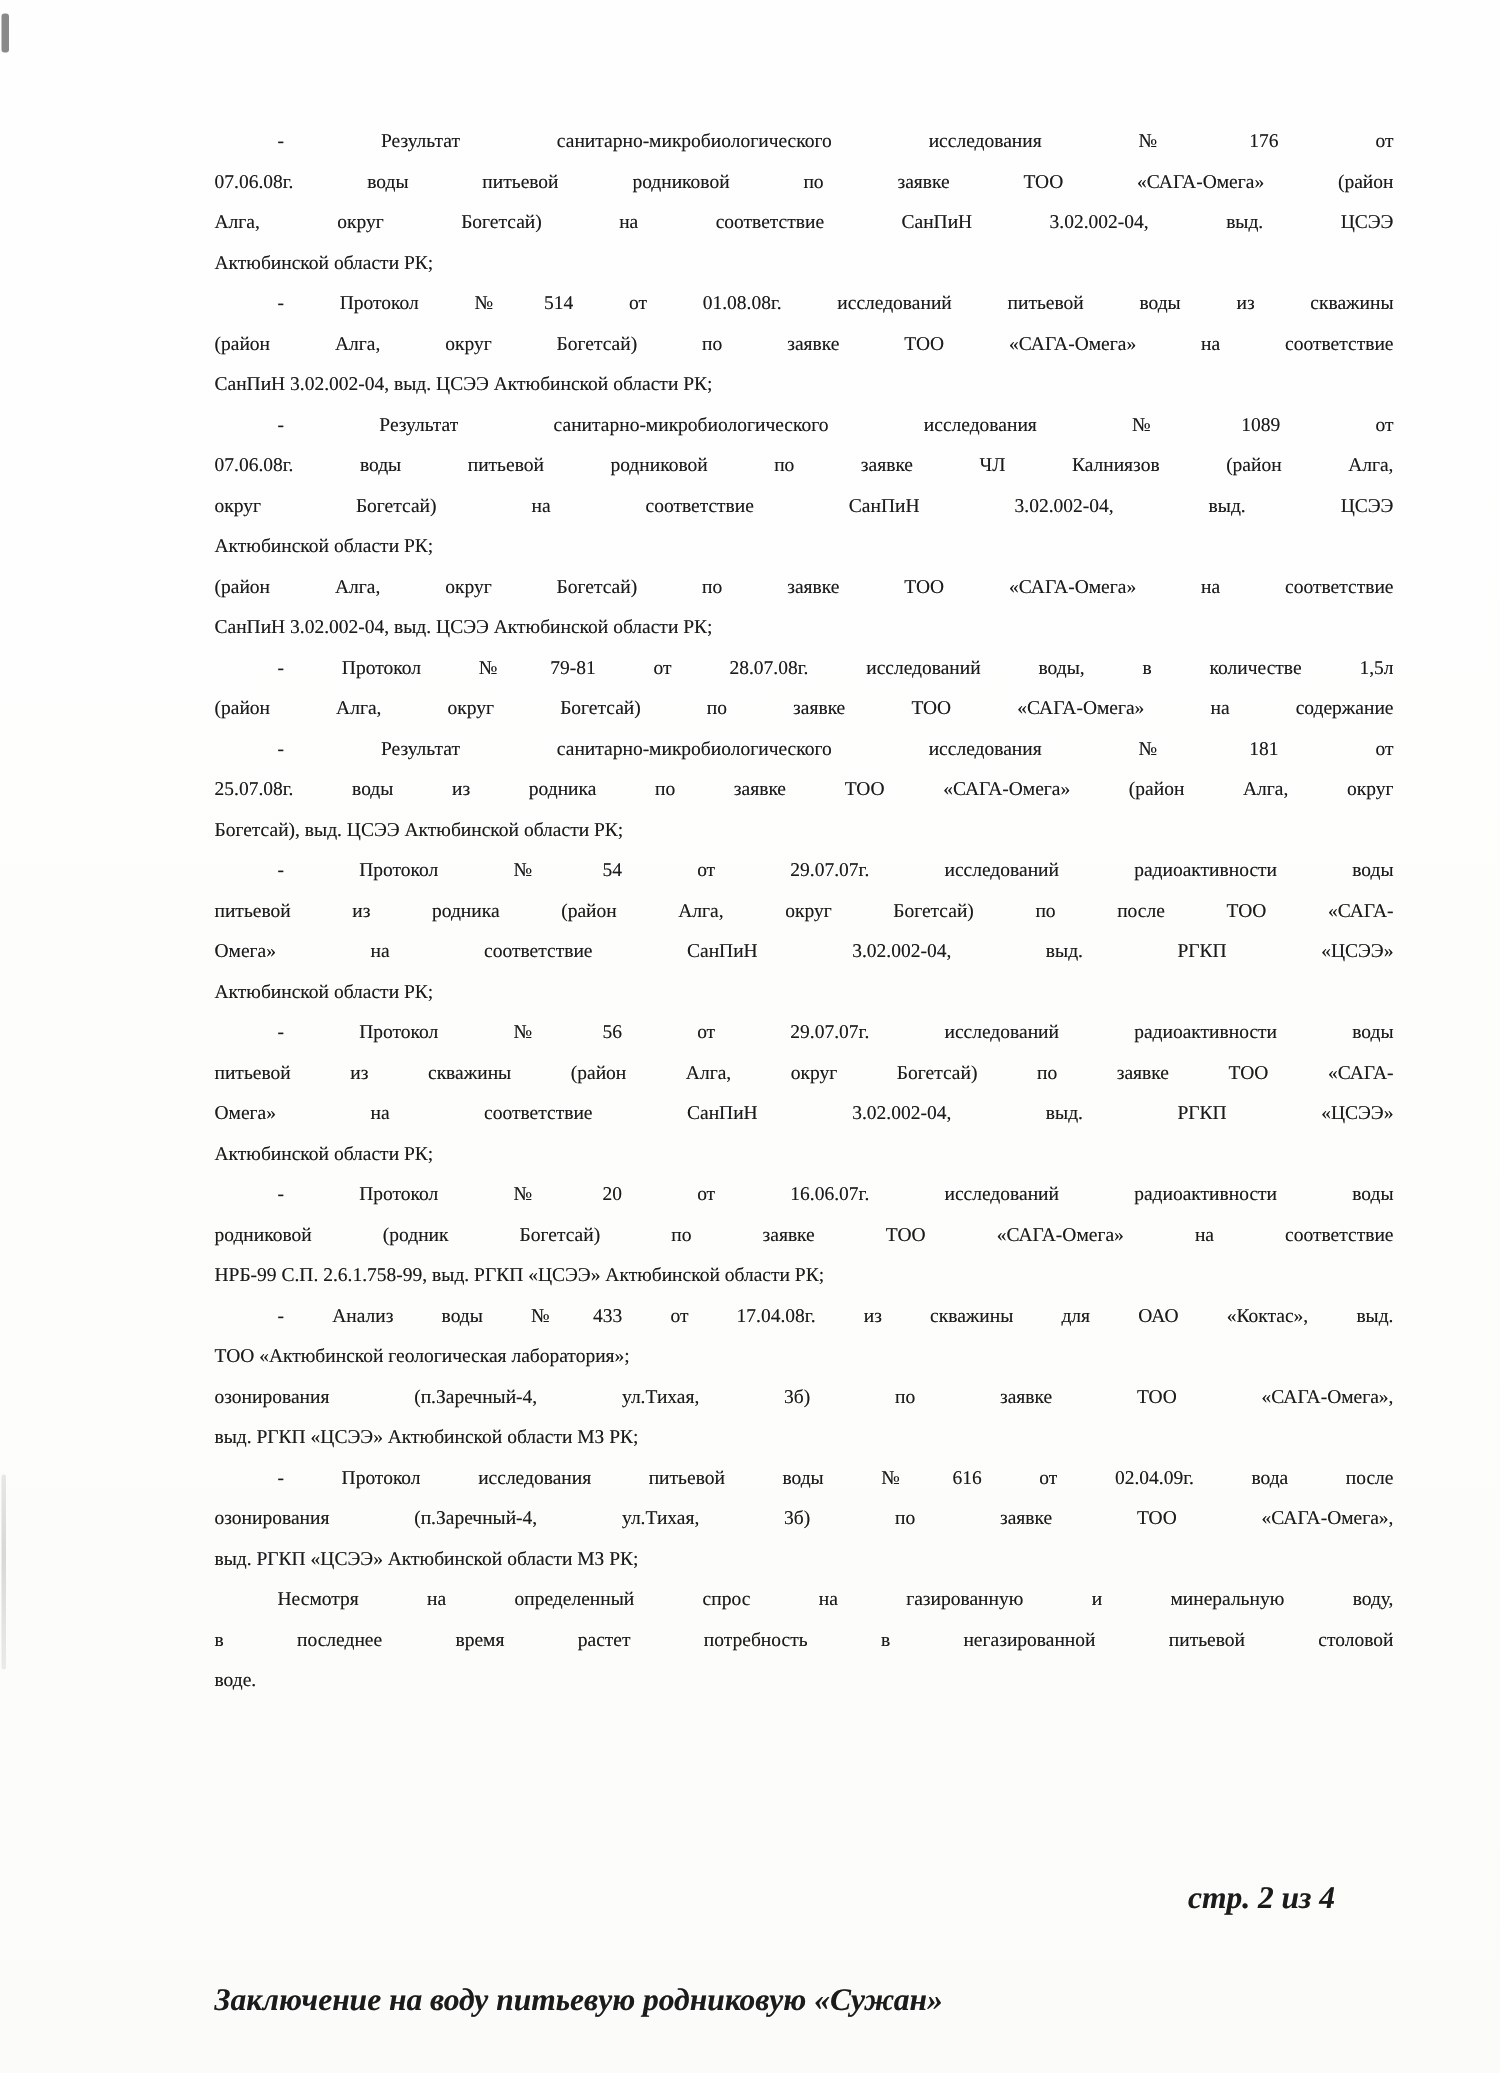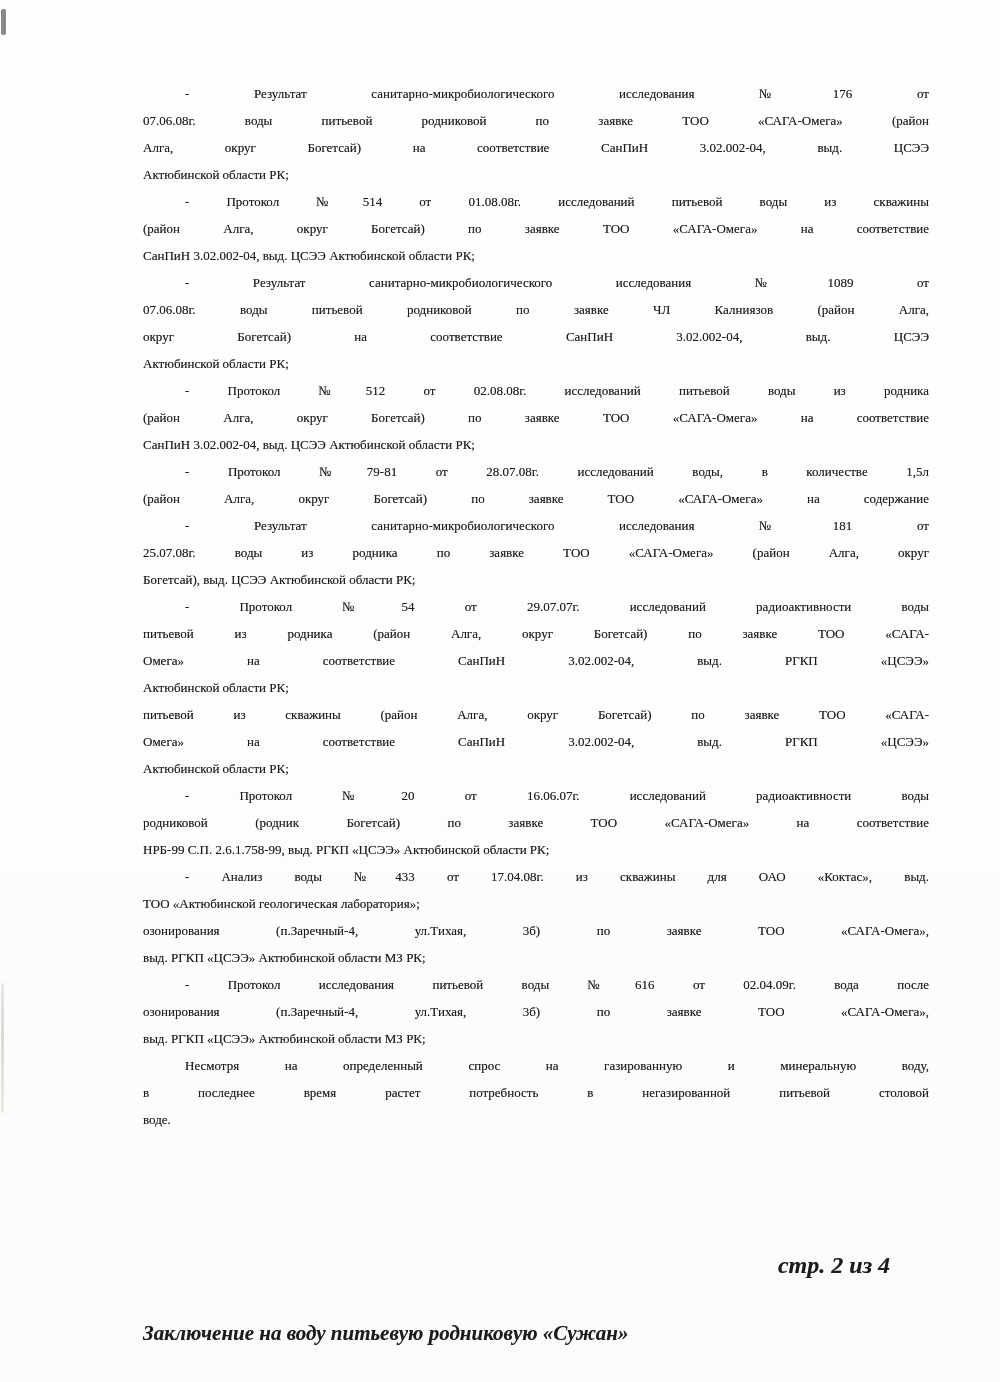--- a/index.html
+++ b/index.html
@@ -41,21 +41,21 @@
     font-size: 21px;
     font-style: italic;
     font-weight: bold;
     line-height: 27px;
     text-shadow: 0 0 0.4px rgba(10,10,10,0.4);
   }
   .footer-right {
     position: absolute;
     right: 110px;
     top: 1252px;
-    font-size: 24px;
+    font-size: 21px;
     font-style: italic;
     font-weight: bold;
     line-height: 27px;
     text-shadow: 0 0 0.4px rgba(10,10,10,0.4);
   }
   
   .artifact-corner {
     position: absolute;
     left: 1px;
     top: 9px;
@@ -100,44 +100,44 @@
     </p>
 
     <p class="para">
       <span class="line first">- Результат санитарно-микробиологического исследования №1089 от</span>
       <span class="line">07.06.08г. воды питьевой родниковой по заявке ЧЛ Калниязов (район Алга,</span>
       <span class="line">округ Богетсай) на соответствие СанПиН 3.02.002-04, выд. ЦСЭЭ</span>
       <span class="line last">Актюбинской области РК;</span>
     </p>
 
     <p class="para">
-      <span class="line first">- Протокол №512 от 02.08.08г. исследований питьевой воды из родника</span>
       <span class="line">(район Алга, округ Богетсай) по заявке ТОО «САГА-Омега» на соответствие</span>
       <span class="line last">СанПиН 3.02.002-04, выд. ЦСЭЭ Актюбинской области РК;</span>
     </p>
 
     <p class="para">
       <span class="line first">- Протокол №79-81 от 28.07.08г. исследований воды, в количестве 1,5л</span>
       <span class="line">(район Алга, округ Богетсай) по заявке ТОО «САГА-Омега» на содержание</span>
     </p>
 
     <p class="para">
       <span class="line first">- Результат санитарно-микробиологического исследования №181 от</span>
       <span class="line">25.07.08г. воды из родника по заявке ТОО «САГА-Омега» (район Алга, округ</span>
       <span class="line last">Богетсай), выд. ЦСЭЭ Актюбинской области РК;</span>
     </p>
 
     <p class="para">
       <span class="line first">- Протокол №54 от 29.07.07г. исследований радиоактивности воды</span>
-      <span class="line">питьевой из родника (район Алга, округ Богетсай) по заявке ТОО «САГА-</span>
+      <span class="line">питьевой из родника (район Алга, округ Богетсай) по после ТОО «САГА-</span>
       <span class="line">Омега» на соответствие СанПиН 3.02.002-04, выд. РГКП «ЦСЭЭ»</span>
       <span class="line last">Актюбинской области РК;</span>
     </p>
 
     <p class="para">
+      <span class="line first">- Протокол №56 от 29.07.07г. исследований радиоактивности воды</span>
       <span class="line">питьевой из скважины (район Алга, округ Богетсай) по заявке ТОО «САГА-</span>
       <span class="line">Омега» на соответствие СанПиН 3.02.002-04, выд. РГКП «ЦСЭЭ»</span>
       <span class="line last">Актюбинской области РК;</span>
     </p>
 
     <p class="para">
       <span class="line first">- Протокол №20 от 16.06.07г. исследований радиоактивности воды</span>
       <span class="line">родниковой (родник Богетсай) по заявке ТОО «САГА-Омега» на соответствие</span>
       <span class="line last">НРБ-99 С.П. 2.6.1.758-99, выд. РГКП «ЦСЭЭ» Актюбинской области РК;</span>
     </p>

